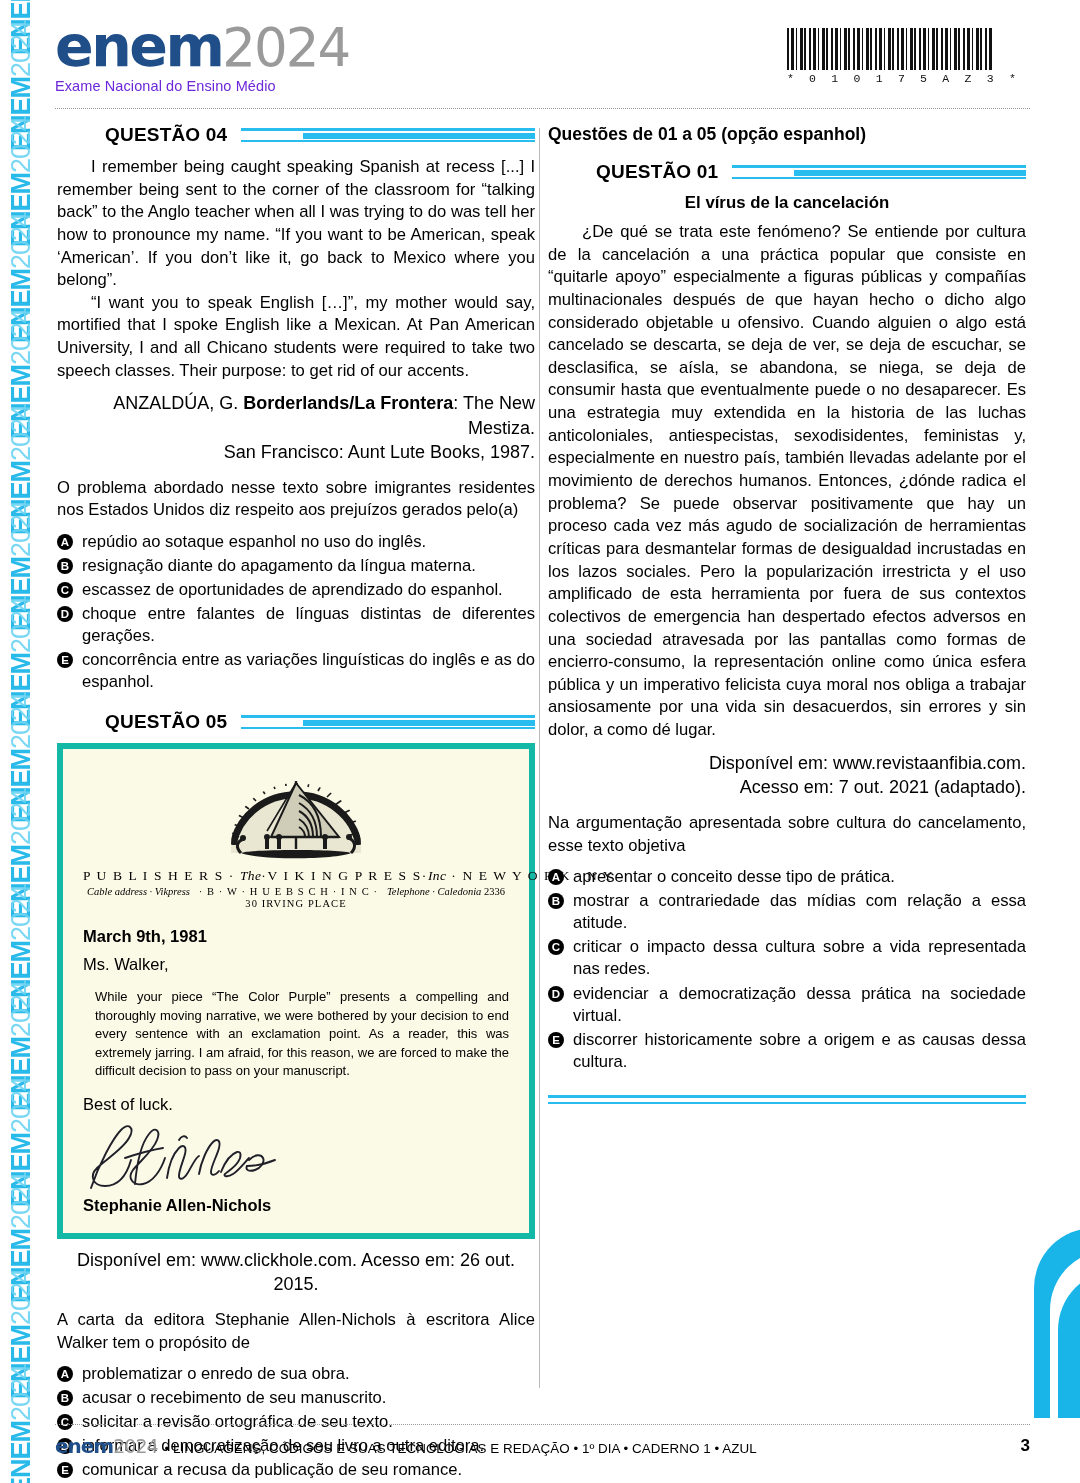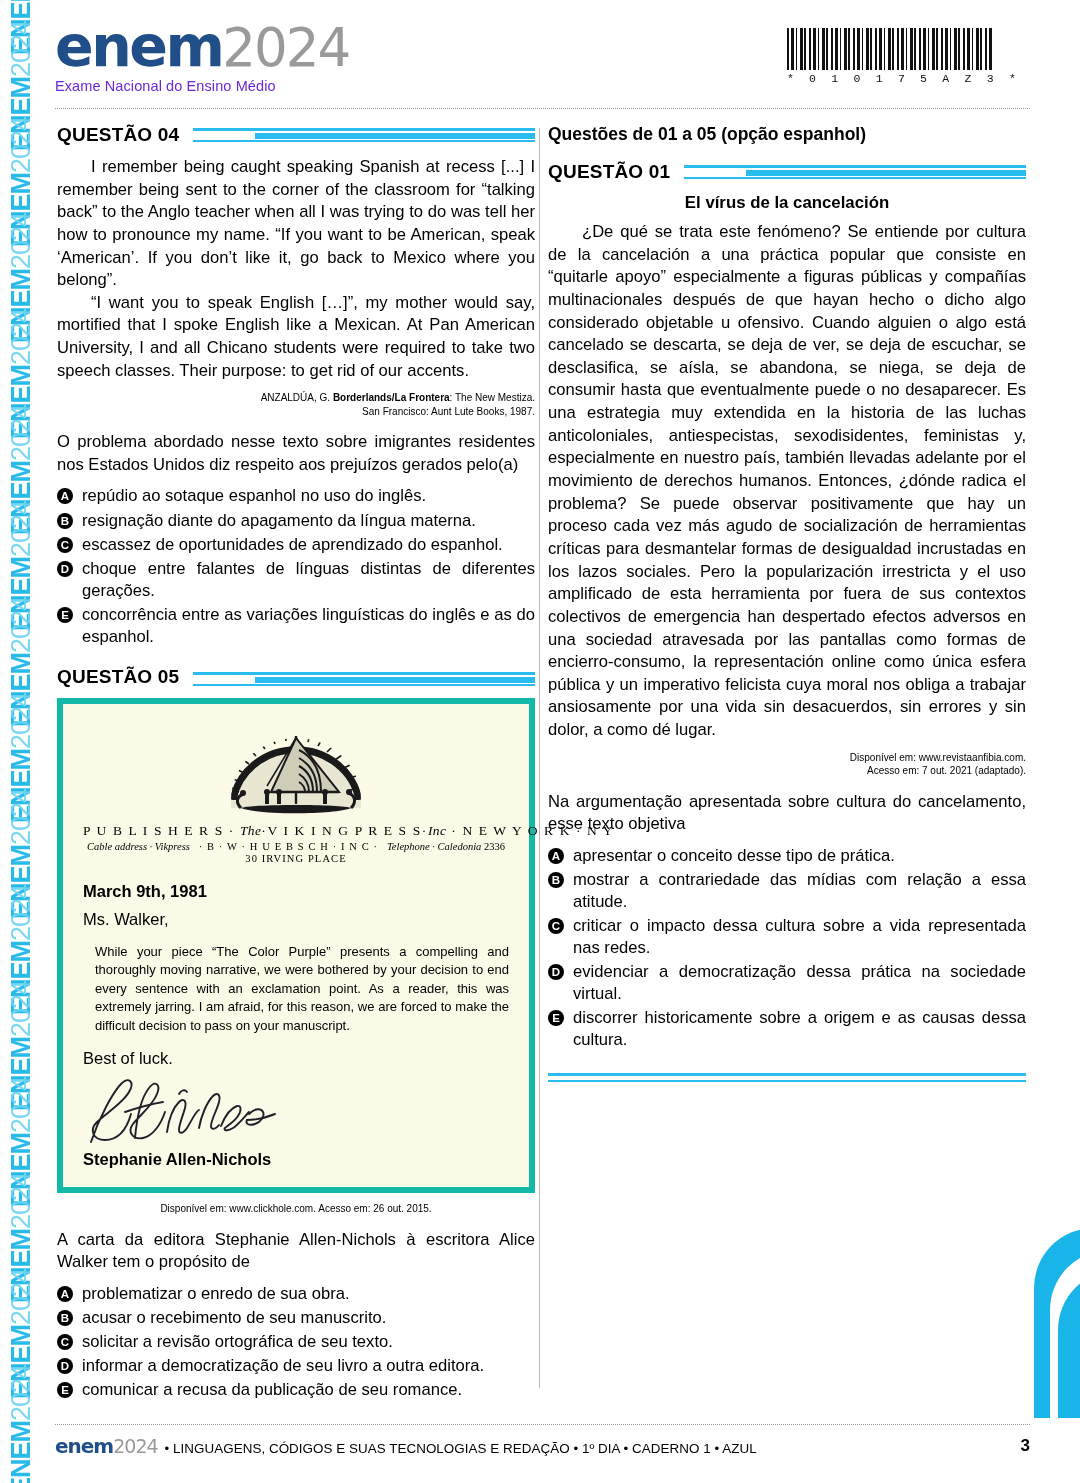--- a/index.html
+++ b/index.html
@@ -158,20 +158,21 @@
     width: 0; height: 1260px;
     border-left: 1px solid #b9b9b9;
   }
 
   
   .q-head {
     display: flex;
     align-items: center;
     gap: 0;
     margin-bottom: 10px;
+    margin-left: 48px;
   }
   .q-head .qlabel {
     font-size: 19px;
     font-weight: 700;
     letter-spacing: .2px;
     white-space: nowrap;
   }
   .q-head .bars {
     flex: 1;
     margin-left: 14px;
@@ -215,21 +216,21 @@
     text-align: justify;
     margin: 13px 0 9px 0;
   }
   .centered-title {
     text-align: center;
     font-size: 16.8px;
     font-weight: 700;
     margin: 6px 0 8px 0;
   }
   .source {
-    font-size: 10px;
+    font-size: 18px;
     line-height: 1.34;
     text-align: right;
     margin: 9px 0 0 0;
   }
   .source b { font-weight: 700; }
   .source.center { text-align: center; }
 
   
   ul.alts {
     list-style: none;
@@ -434,21 +435,21 @@
     <div class="stem">O problema abordado nesse texto sobre imigrantes residentes nos Estados Unidos diz respeito aos prejuízos gerados pelo(a)</div>
 
     <ul class="alts" id="q04-alts">
         <li><span class="marker">A</span><span>repúdio ao sotaque espanhol no uso do inglês.</span></li>
         <li><span class="marker">B</span><span>resignação diante do apagamento da língua materna.</span></li>
         <li><span class="marker">C</span><span>escassez de oportunidades de aprendizado do espanhol.</span></li>
         <li><span class="marker">D</span><span>choque entre falantes de línguas distintas de diferentes gerações.</span></li>
         <li><span class="marker">E</span><span>concorrência entre as variações linguísticas do inglês e as do espanhol.</span></li>
       </ul>
 
-    <div class="q-head" style="margin-top:18px;align-items:flex-end;">
+    <div class="q-head" style="margin-top:18px;">
       <span class="qlabel">QUESTÃO 05</span>
       <span class="bars">
         <span class="b-top"></span>
           <span class="b-mid"></span>
           <span class="b-white"></span>
           <span class="b-bot"></span>
       </span>
     </div>
 
     <div class="letter">

